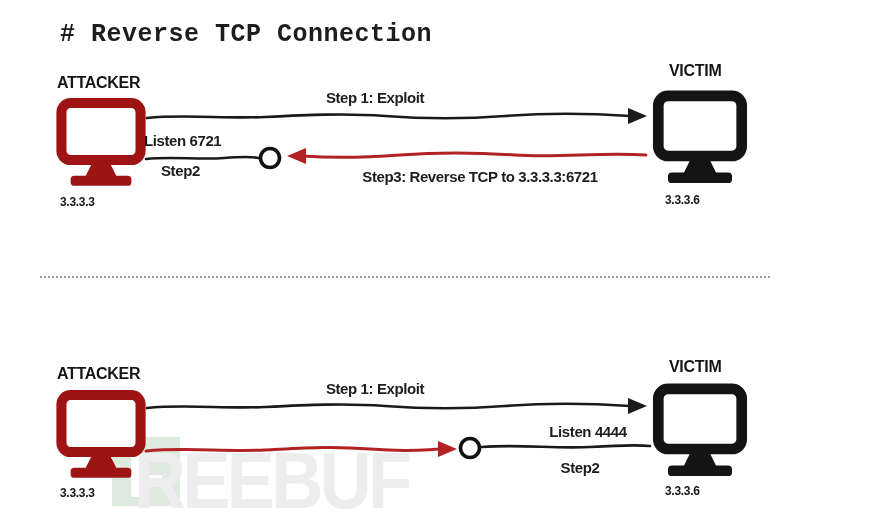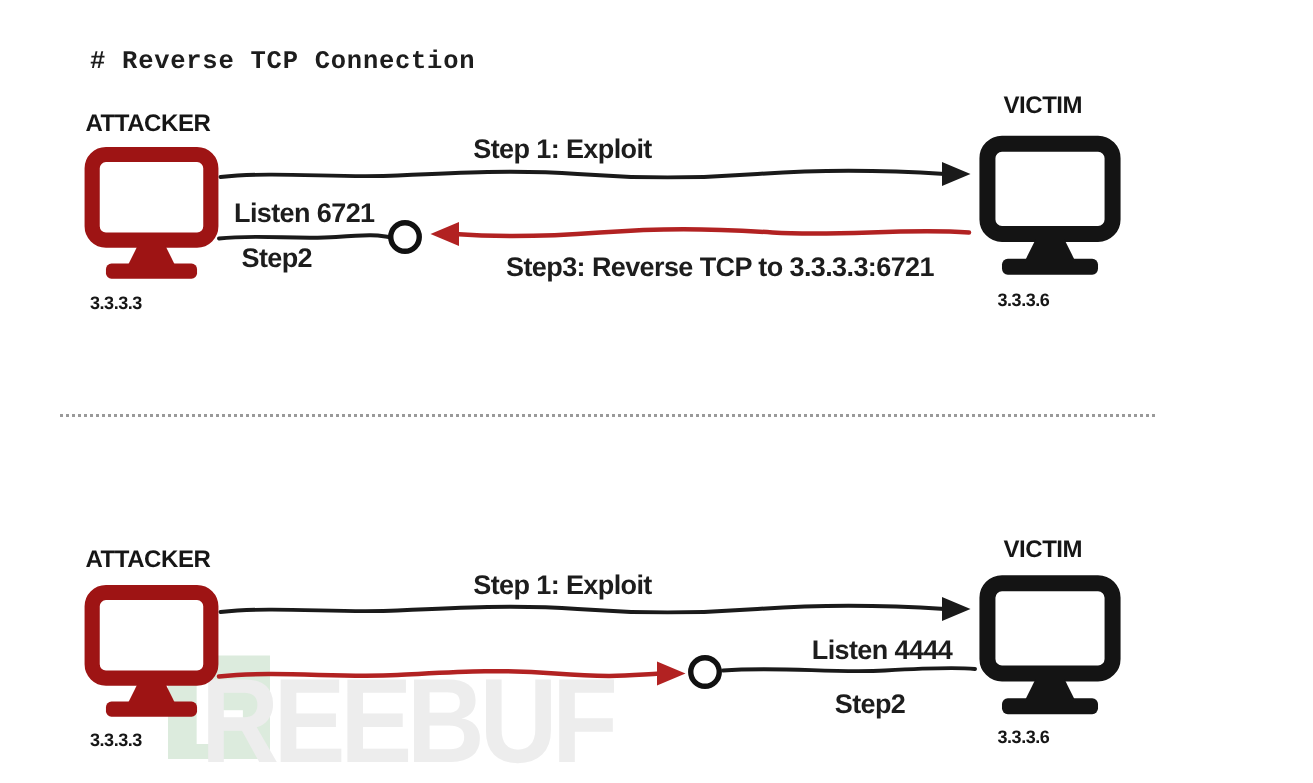--- a/index.html
+++ b/index.html
@@ -5,27 +5,27 @@
   html,body{margin:0;padding:0;background:#fff;}
   #canvas{
     position:relative;width:875px;height:522px;background:#ffffff;overflow:hidden;
     font-family:"Liberation Sans",sans-serif;color:#1c1c1c;
   }
   .abs{position:absolute;}
   .z0{z-index:0}.z1{z-index:1}.z2{z-index:2}.z3{z-index:3}
 
   .title-mono{
     font-family:"Liberation Mono","DejaVu Sans Mono",monospace;
-    font-weight:bold;font-size:17px;letter-spacing:.5px;color:#1d1d1d;margin-top:12px;
+    font-weight:bold;font-size:25px;letter-spacing:.5px;color:#1d1d1d;
   }
   .title-sans{font-weight:bold;font-size:21px;letter-spacing:.3px;color:#1d1d1d;}
 
   .node-label{font-weight:bold;font-size:16px;letter-spacing:-.3px;color:#161616;}
   .ip-label{font-weight:bold;font-size:12px;letter-spacing:-.3px;color:#161616;}
-  .step-label{font-weight:bold;font-size:18px;letter-spacing:-.4px;color:#1d1d1d;text-align:center;}
+  .step-label{font-weight:bold;font-size:15px;letter-spacing:-.4px;color:#1d1d1d;text-align:center;}
 
   .divider{border-top:2px dotted #9a9a9a;height:0;}
 
   .monitor-svg{display:block;}
 
   .watermark-text{
     font-weight:bold;font-size:80px;line-height:1;color:#ededed;
     letter-spacing:-4px;transform:scaleX(.9);transform-origin:left top;
     white-space:nowrap;user-select:none;
   }
@@ -67,21 +67,21 @@
       <rect x="7" y="6" width="86" height="62" rx="10" fill="#ffffff" stroke="#141414" stroke-width="11"></rect>
       <polygon points="40,72 60,72 67,86 33,86" fill="#141414"></polygon>
       <rect x="17" y="85" width="66" height="11" rx="4" fill="#141414"></rect>
     </svg>
   </div>
 
   <div class="abs z3 ip-label" style="left:60px;top:195px;">3.3.3.3</div>
   <div class="abs z3 ip-label" style="left:665px;top:193px;">3.3.3.6</div>
 
   <div class="abs z3 step-label" style="left:285px;top:89px;width:180px;">Step 1: Exploit</div>
-  <div class="abs z3 step-label" style="left:156px;top:132px;">Listen 6721</div>
+  <div class="abs z3 step-label" style="left:144px;top:132px;">Listen 6721</div>
   <div class="abs z3 step-label" style="left:161px;top:162px;">Step2</div>
   <div class="abs z3 step-label" style="left:330px;top:168px;width:300px;">Step3: Reverse TCP to 3.3.3.3:6721</div>
 
   <div class="abs z1 divider" style="left:40px;top:276px;width:730px;"></div>
 
 
   <div class="abs z3 node-label" style="left:57px;top:365px;">ATTACKER</div>
   <div class="abs z3 node-label" style="left:669px;top:358px;">VICTIM</div>
 
   <div class="abs z2" style="left:55px;top:387px;">

